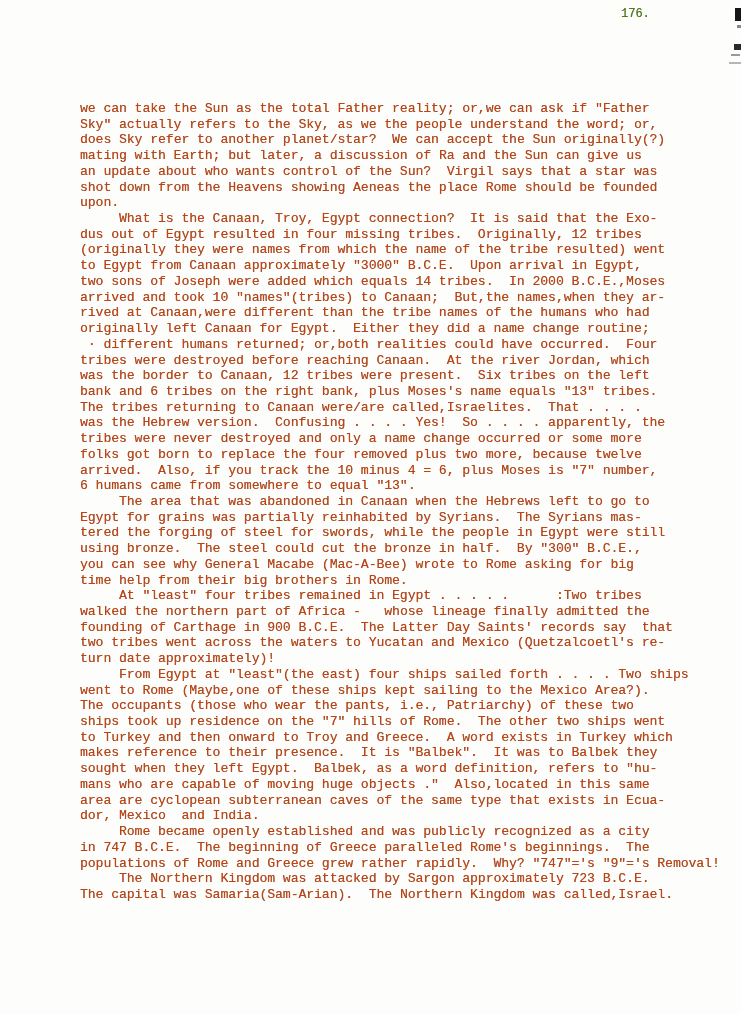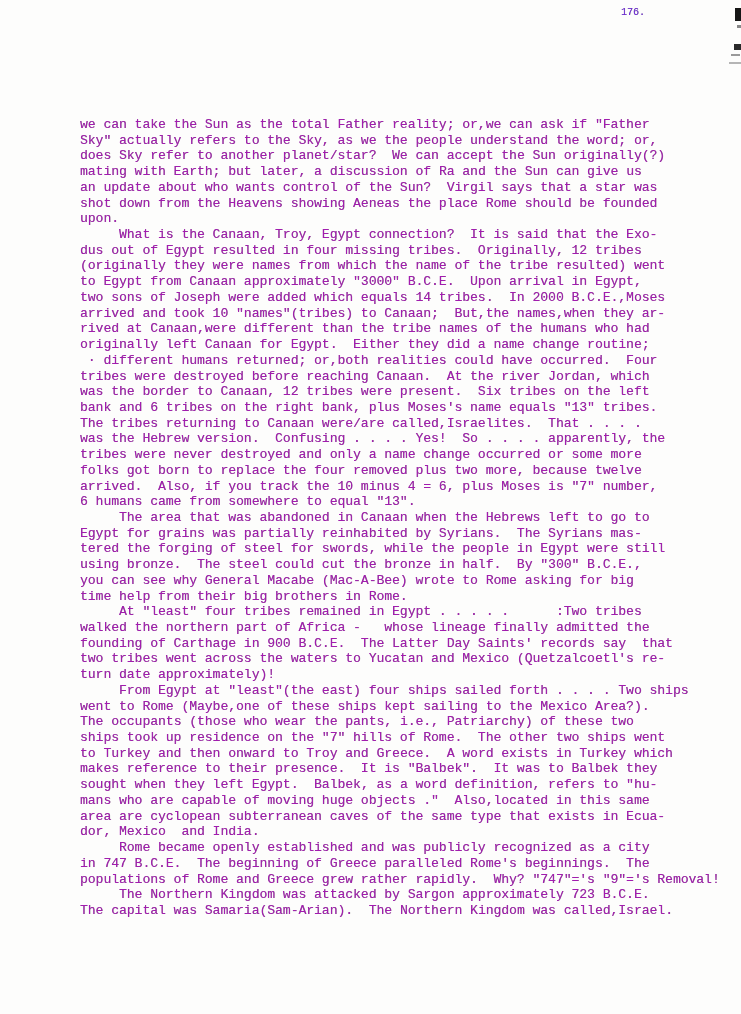--- a/index.html
+++ b/index.html
@@ -8,34 +8,33 @@
     width: 741px;
     height: 1014px;
     background: #fdfdfc;
     overflow: hidden;
     font-family: "Liberation Mono", monospace;
   }
   .page-number {
     position: absolute;
     left: 621px;
     top: 7px;
-    font-size: 10px;
-    color: #6d28d9;
+    font-size: 12px;
+    color: #4d7c0f;
     text-shadow: 0.2px 0.2px 0.4px rgba(40,40,40,0.5);
   }
   .doc-body {
     position: absolute;
     left: 80px;
     top: 101px;
     font-size: 13px;
     line-height: 15.72px;
-    color: #a21caf;
+    color: #c2410c;
     white-space: pre;
     text-shadow: 0.25px 0.25px 0.5px rgba(45,45,45,0.5);
-    margin-top: 16px;
   }
   .para { margin: 0; }
   .line { white-space: pre; }
   .u {
     text-decoration-thickness: 1px;
     text-underline-offset: 2.5px;
   }
   .edge-mark-1 {
     position: absolute; right: 0; top: 8px;
     width: 6px; height: 13px; background: #161616;

